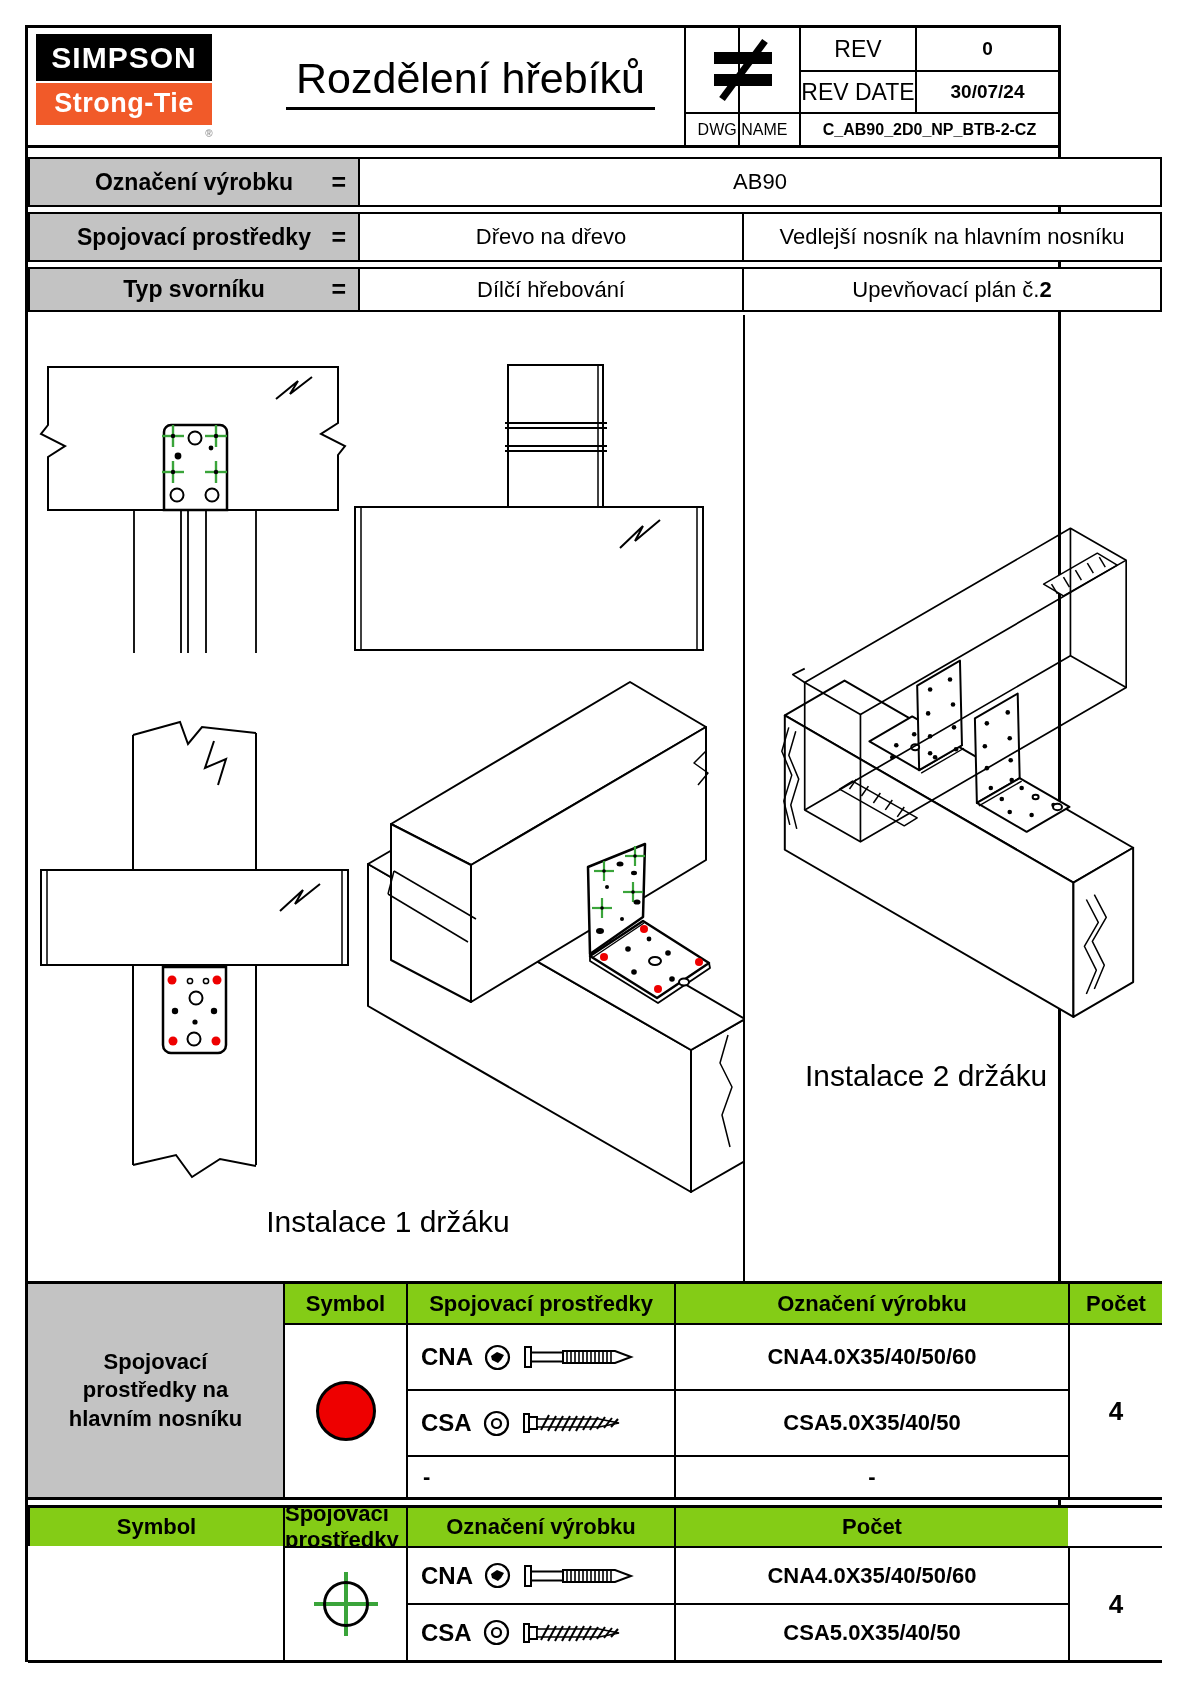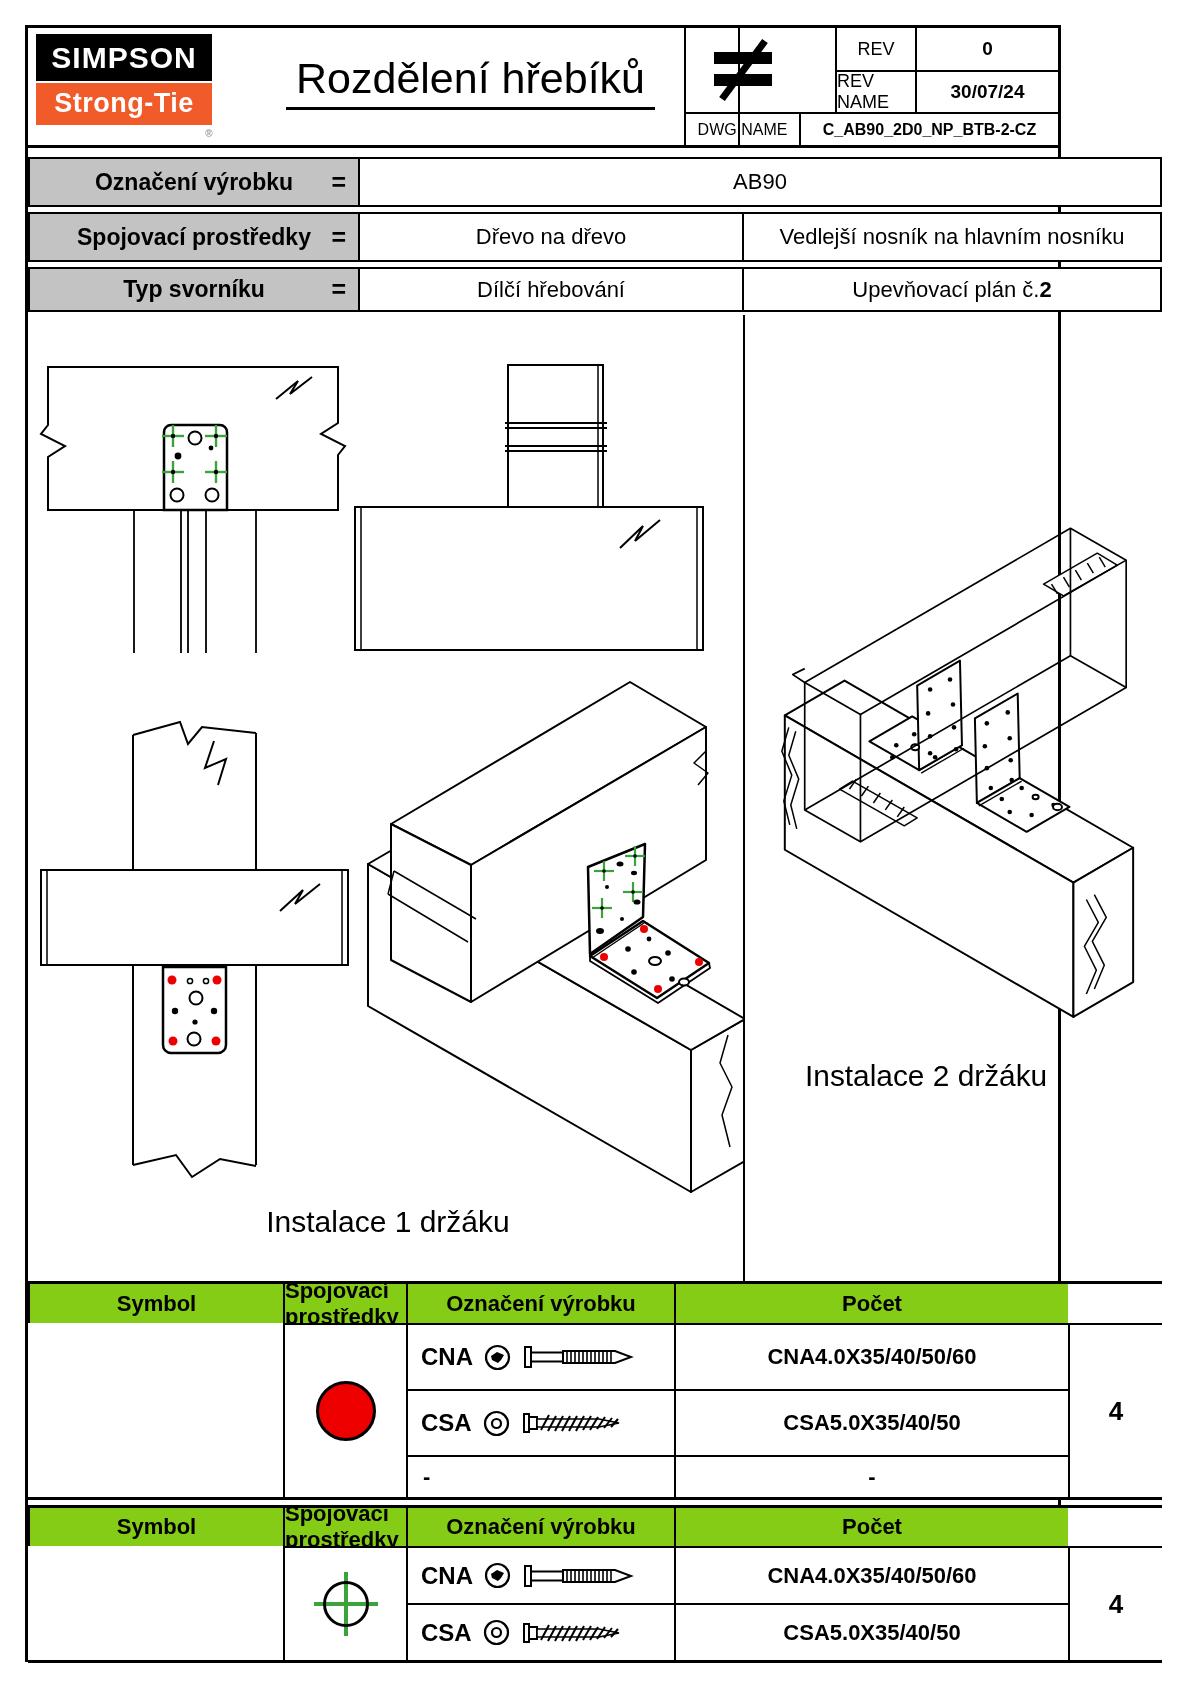--- a/index.html
+++ b/index.html
@@ -18,21 +18,21 @@
   .title-wrap{position:absolute;left:195px;top:26px;width:495px;text-align:center;}
   .title-wrap span{display:inline-block;font-size:43px;border-bottom:3px solid #000;
                    padding:0 10px 4px;}
   .hdr-divider{position:absolute;left:710px;top:0;width:2px;height:117px;background:#000;}
   .revtable{position:absolute;right:0;top:0;width:374px;height:117px;display:grid;
             grid-template-columns:113px 116px 1fr;grid-template-rows:42px 42px 1fr;
             border-left:2px solid #000;box-sizing:border-box;}
   .revtable>div{display:flex;align-items:center;justify-content:center;box-sizing:border-box;}
   .rt-bl{border-left:2px solid #000;} .rt-bt{border-top:2px solid #000;}
   .rt-sym{grid-area:1/1/3/2;}
-  .rt-lab{font-size:18px;margin-left:36px;} .rt-val{font-size:19px;font-weight:bold;}
+  .rt-lab{font-size:23px;} .rt-val{font-size:19px;font-weight:bold;}
   .rt-dwgl{font-size:16px;} .rt-dwgv{grid-area:3/2/4/4;font-size:16px;font-weight:bold;}
   
   .inforow{position:absolute;left:0;width:1134px;display:grid;border:2px solid #000;
            box-sizing:border-box;background:#fff;}
   .inforow .lab{background:#c3c3c3;border-right:2px solid #000;position:relative;
                 display:flex;align-items:center;justify-content:center;
                 font-weight:bold;font-size:23px;}
   .inforow .lab .eq{position:absolute;right:12px;font-size:25px;font-weight:bold;}
   .inforow .val{display:flex;align-items:center;justify-content:center;font-size:22px;}
   .inforow .val2{border-left:2px solid #000;}
@@ -85,21 +85,21 @@
     <div class="revtable">
       <div class="rt-sym">
         <svg width="82" height="64" viewBox="0 0 82 64">
           <rect x="12" y="14" width="58" height="12" fill="#000"></rect>
           <rect x="12" y="36" width="58" height="12" fill="#000"></rect>
           <line x1="20" y1="61" x2="63" y2="3" stroke="#000" stroke-width="7"></line>
         </svg>
       </div>
       <div class="rt-lab rt-bl">REV</div>
       <div class="rt-val rt-bl">0</div>
-      <div class="rt-lab rt-bl rt-bt">REV NAME</div>
+      <div class="rt-lab rt-bl rt-bt">REV DATE</div>
       <div class="rt-val rt-bl rt-bt">30/07/24</div>
       <div class="rt-dwgl rt-bt">DWG NAME</div>
       <div class="rt-dwgv rt-bl rt-bt">C_AB90_2D0_NP_BTB-2-CZ</div>
     </div>
   </div>
 
   <div class="inforow" style="top:129px;height:50px;grid-template-columns:330px 1fr;">
     <div class="lab">
       <span>Označení výrobku</span>
       <span class="eq">=</span>
@@ -354,20 +354,21 @@
                 <line x1="116" y1="399" x2="116" y2="527"></line>
             <path d="M60,367 L48,359 L60,353"></path>
           </g>
         </g>
         <text class="dwg-label" x="182" y="772" text-anchor="middle">Instalace 2 držáku</text>
       </svg>
     </div>
   </div>
 
   <div class="ft" style="top:1253px;grid-template-rows:39px 66px 66px 42px;">
+    <div class="grp nbl nbt" style="grid-area:1/1/5/2;">Spojovací prostředky na hlavním nosníku</div>
     <div class="hdr nbt">Symbol</div>
     <div class="hdr nbt">Spojovací prostředky</div>
     <div class="hdr nbt">Označení výrobku</div>
     <div class="hdr nbt">Počet</div>
 
     <div style="grid-area:2/2/5/3;">
       <div class="sym-red"></div>
     </div>
 
     <div class="fcell" style="grid-area:2/3/3/4;">

